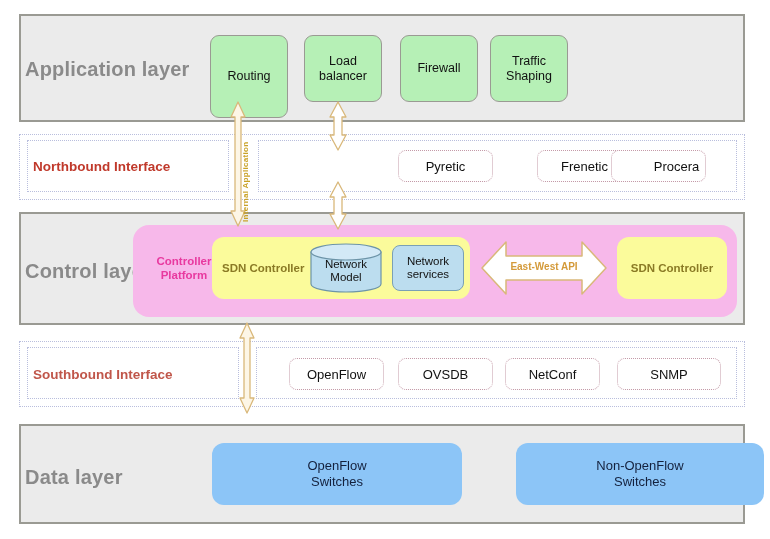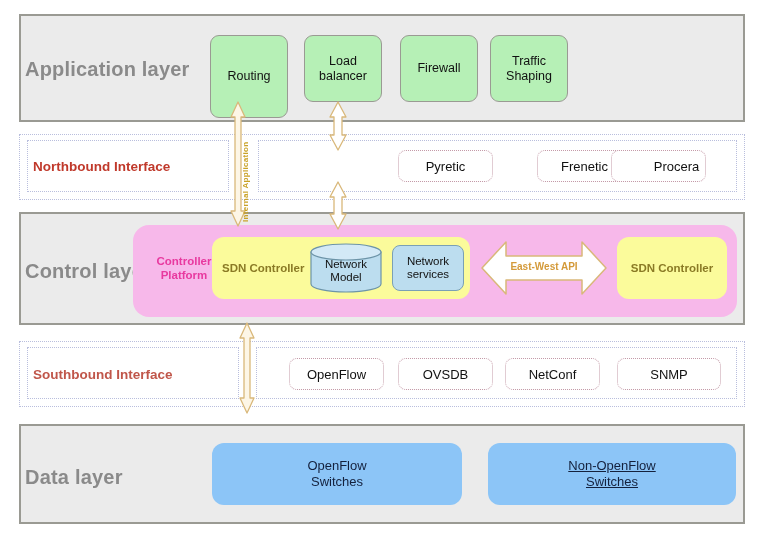--- a/index.html
+++ b/index.html
@@ -275,21 +275,21 @@
   <div class="chip" style="left:611px; top:358px; width:104px; height:32px;margin-left:6px;">
     <span>SNMP</span>
   </div>
 
   <div class="layer-box" style="left:19px; top:424px; width:726px; height:100px;"></div>
   <div class="layer-title" style="left:25px; top:466px;">Data layer</div>
 
   <div class="switch-box" style="left:212px; top:443px; width:250px; height:62px;">
     <span>OpenFlow<br>Switches</span>
   </div>
-  <div class="switch-box" style="left:488px; top:443px; width:248px; height:62px;text-decoration:underline;">
+  <div class="switch-box" style="left:516px; top:443px; width:248px; height:62px;">
     <span>Non-OpenFlow<br>Switches</span>
   </div>
 
   <div class="v-arrow" style="left:229px; top:100px; width:18px; height:128px;">
     <svg width="18" height="128" viewBox="0 0 18 128">
       <path d="M9,2 L16,17 L12,17 L12,111 L16,111 L9,126 L2,111 L6,111 L6,17 L2,17 Z" fill="#fdf6e6" stroke="#d9b87a" stroke-width="1.3" stroke-linejoin="round"></path>
     </svg>
   </div>
   <div class="vert-label" style="left:241px; top:222px;">
     <span>Internal Application</span>

